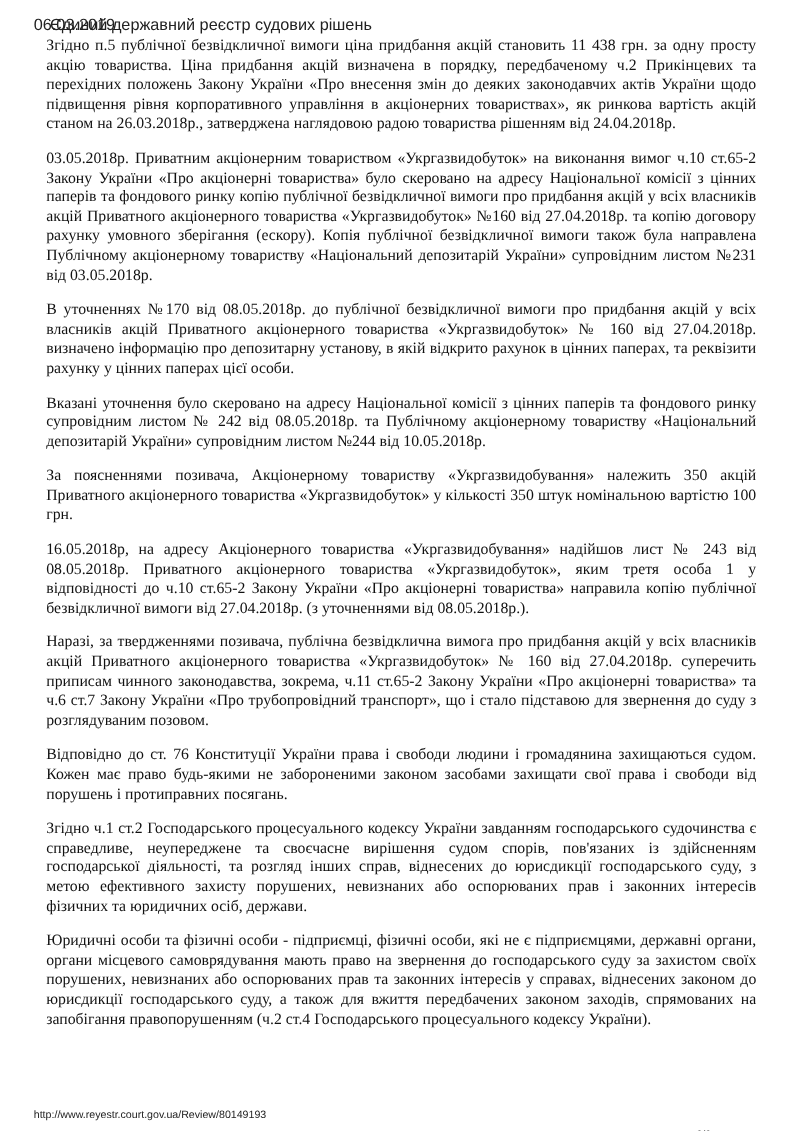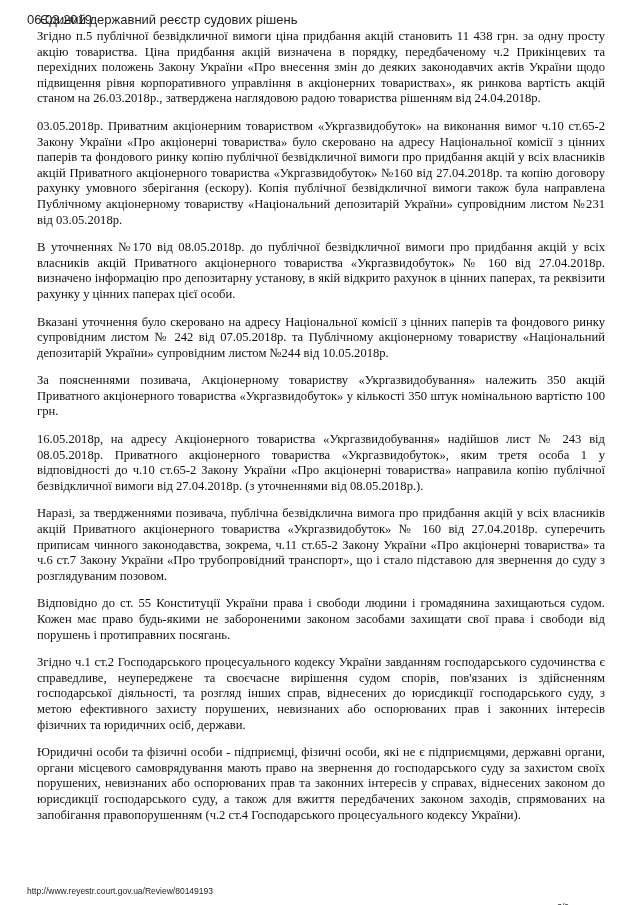--- a/index.html
+++ b/index.html
@@ -22,25 +22,25 @@
 
 <div class="hdr">
   <span class="date">06.03.2019</span>
   <span class="title">Єдиний державний реєстр судових рішень</span>
 </div>
 
 <div class="content">
   <p>Згідно п.5 публічної безвідкличної вимоги ціна придбання акцій становить 11  438 грн. за одну просту акцію товариства. Ціна придбання акцій визначена в порядку, передбаченому ч.2 Прикінцевих та перехідних положень Закону України «Про внесення змін до деяких законодавчих актів України щодо підвищення рівня корпоративного управління в акціонерних товариствах», як ринкова вартість акцій станом на 26.03.2018р., затверджена наглядовою радою товариства рішенням від 24.04.2018р.</p>
   <p>03.05.2018р. Приватним акціонерним товариством «Укргазвидобуток» на виконання вимог ч.10 ст.65-2 Закону України «Про акціонерні товариства» було скеровано на адресу Національної комісії з цінних паперів та фондового ринку копію публічної безвідкличної вимоги про придбання акцій у всіх власників акцій Приватного акціонерного товариства «Укргазвидобуток» №160 від 27.04.2018р. та копію договору рахунку умовного зберігання (ескору). Копія публічної безвідкличної вимоги також була направлена  Публічному акціонерному товариству «Національний депозитарій України» супровідним листом №231 від 03.05.2018р.</p>
   <p>В уточненнях №170 від 08.05.2018р. до публічної безвідкличної вимоги про придбання акцій у всіх власників акцій Приватного акціонерного товариства «Укргазвидобуток» № 160 від 27.04.2018р. визначено інформацію про депозитарну установу, в якій відкрито рахунок в цінних паперах, та реквізити рахунку у цінних паперах цієї особи.</p>
-  <p>Вказані уточнення було скеровано на адресу Національної комісії з цінних паперів та фондового ринку супровідним листом № 242 від 07.05.2018р. та Публічному акціонерному товариству «Національний депозитарій України» супровідним листом №244 від 10.05.2018р.</p>
+  <p>Вказані уточнення було скеровано на адресу Національної комісії з цінних паперів та фондового ринку супровідним листом № 242 від 08.05.2018р. та Публічному акціонерному товариству «Національний депозитарій України» супровідним листом №244 від 10.05.2018р.</p>
   <p>За поясненнями позивача, Акціонерному товариству «Укргазвидобування» належить 350 акцій Приватного акціонерного товариства «Укргазвидобуток» у кількості 350 штук номінальною  вартістю 100 грн.</p>
   <p>16.05.2018р, на адресу Акціонерного товариства «Укргазвидобування» надійшов лист № 243 від 08.05.2018р. Приватного акціонерного товариства «Укргазвидобуток», яким третя особа 1 у відповідності до ч.10 ст.65-2 Закону України «Про акціонерні товариства» направила копію публічної безвідкличної вимоги від 27.04.2018р. (з уточненнями від 08.05.2018р.).</p>
   <p>Наразі, за твердженнями позивача, публічна безвідклична вимога про придбання акцій у всіх власників акцій Приватного акціонерного товариства «Укргазвидобуток» № 160 від 27.04.2018р. суперечить приписам чинного законодавства, зокрема, ч.11 ст.65-2 Закону України «Про акціонерні товариства» та ч.6 ст.7 Закону України «Про трубопровідний транспорт», що і стало підставою для звернення до суду з розглядуваним позовом.</p>
-  <p>Відповідно до ст. 55 Конституції України права і свободи людини і громадянина захищаються судом. Кожен має право будь-якими не забороненими законом засобами захищати свої права і свободи від порушень і протиправних посягань.</p>
+  <p>Відповідно до ст. 76 Конституції України права і свободи людини і громадянина захищаються судом. Кожен має право будь-якими не забороненими законом засобами захищати свої права і свободи від порушень і протиправних посягань.</p>
   <p>Згідно ч.1 ст.2 Господарського процесуального кодексу України завданням господарського судочинства є справедливе, неупереджене та своєчасне вирішення судом спорів, пов'язаних із здійсненням господарської діяльності, та розгляд інших справ, віднесених до юрисдикції господарського суду, з метою ефективного захисту порушених, невизнаних або оспорюваних прав і законних інтересів фізичних та юридичних осіб, держави.</p>
   <p>Юридичні особи та фізичні особи - підприємці, фізичні особи, які не є підприємцями, державні органи, органи місцевого самоврядування мають право на звернення до господарського суду за захистом своїх порушених, невизнаних або оспорюваних прав та законних інтересів у справах, віднесених законом до юрисдикції господарського суду, а також для вжиття передбачених законом заходів, спрямованих на запобігання правопорушенням (ч.2 ст.4 Господарського процесуального кодексу України).</p>
 </div>
 
 <div class="ftr">
   <span class="url">http://www.reyestr.court.gov.ua/Review/80149193</span>
   <span class="page">3/9</span>
 </div>
 
 </body></html>

